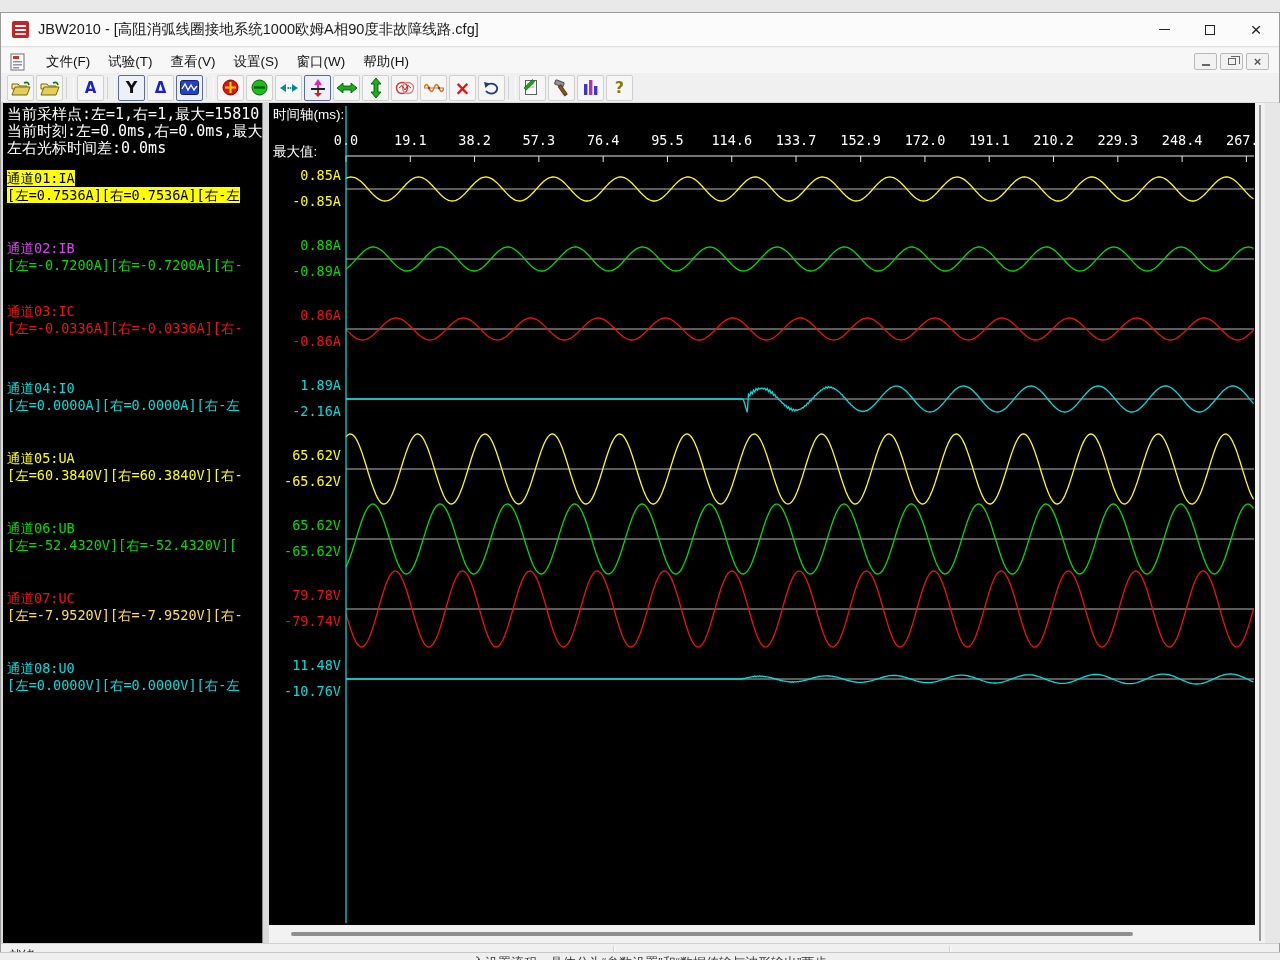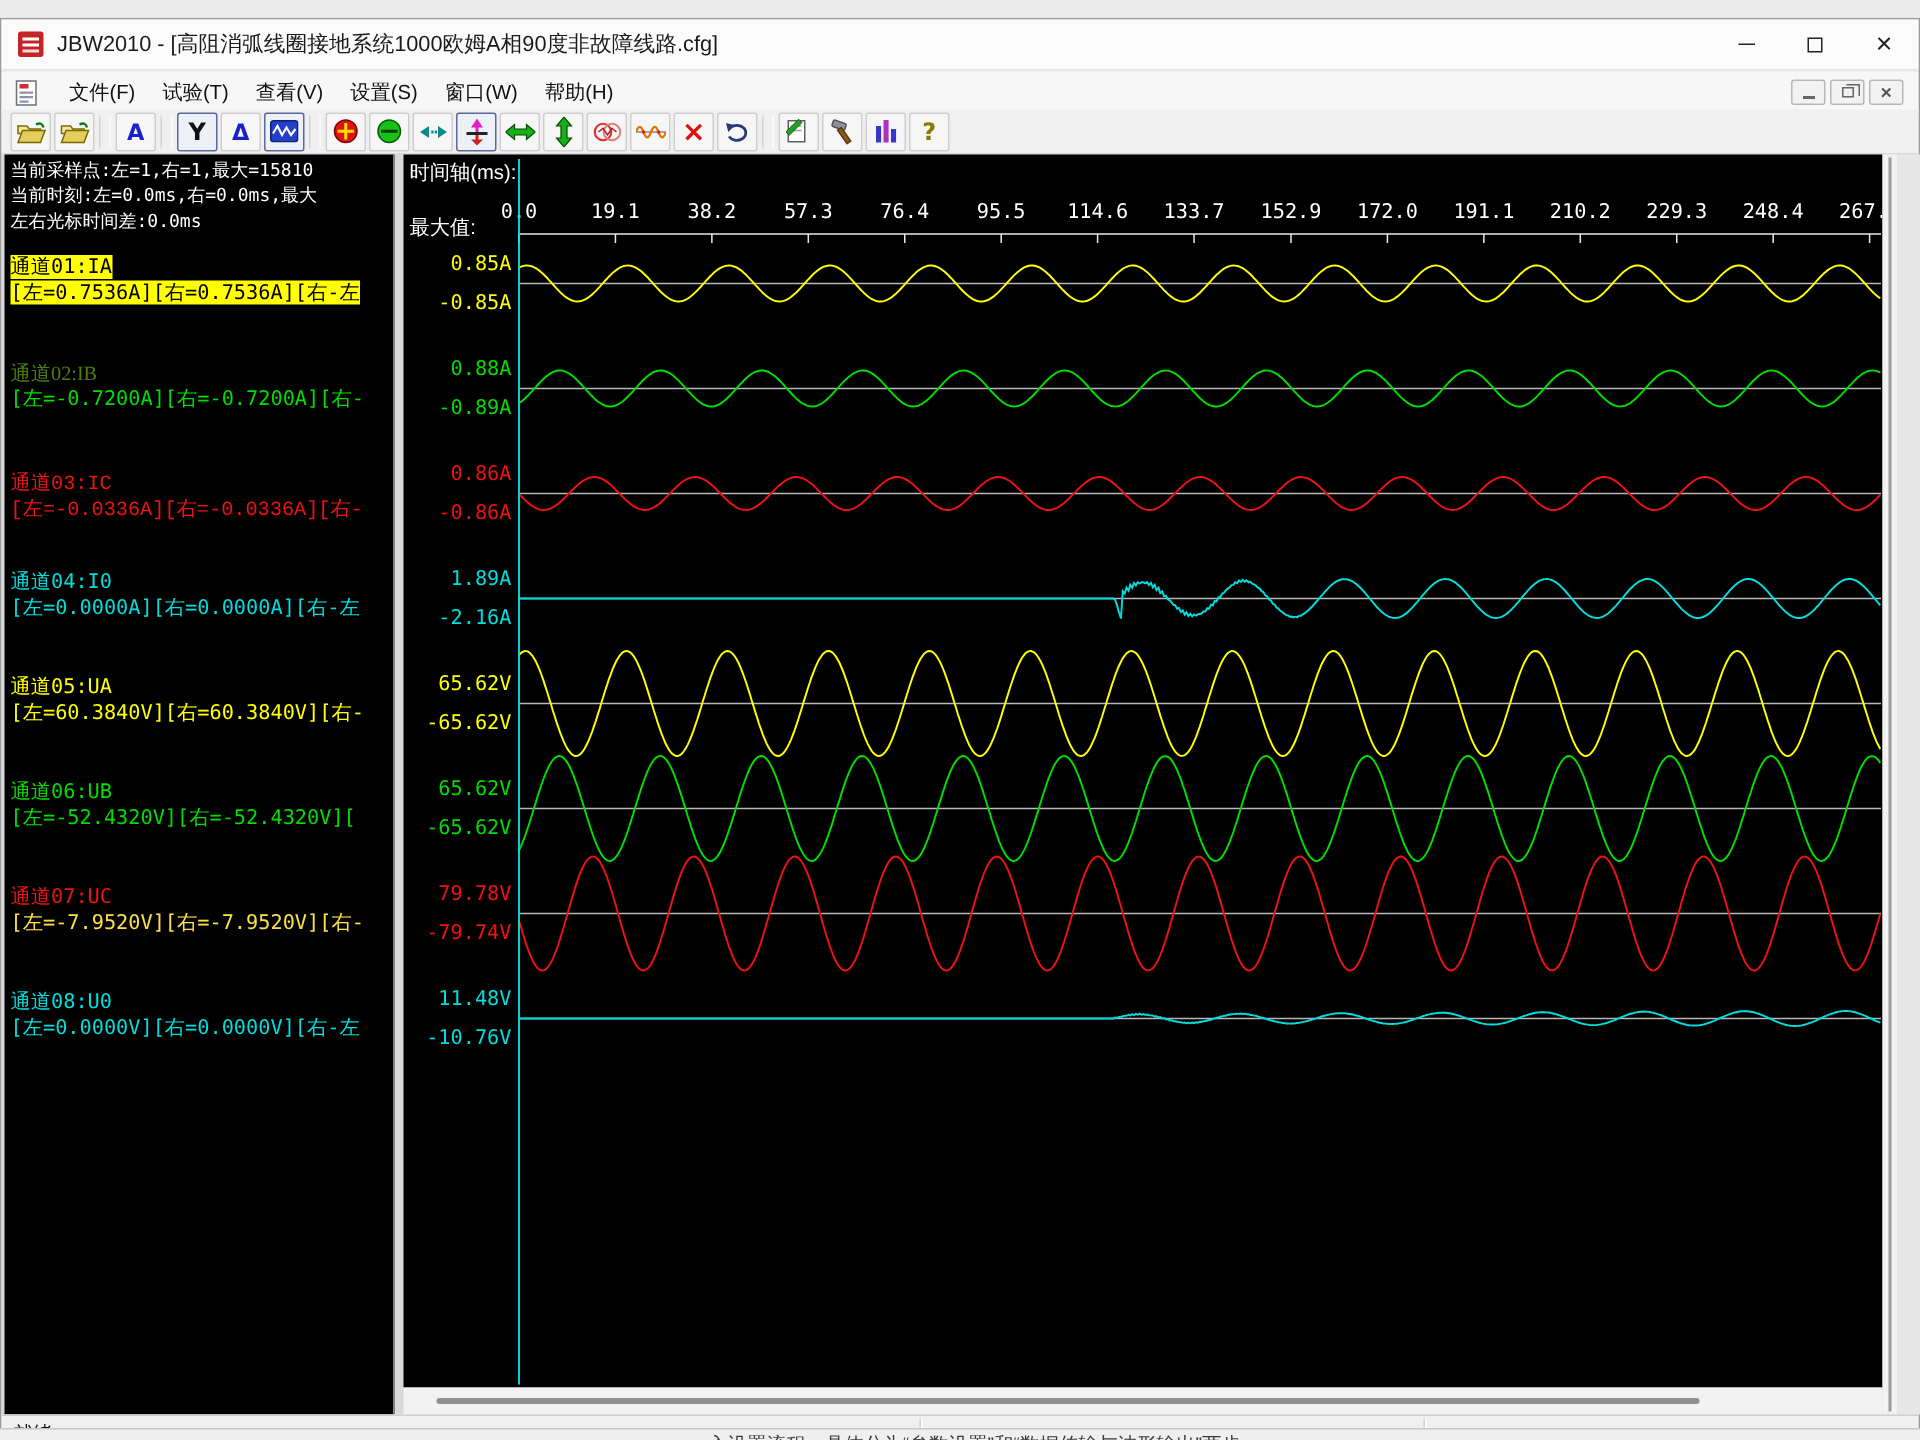--- a/index.html
+++ b/index.html
@@ -43,21 +43,21 @@
   .tb-btn.active { border:1px solid #5a6a9a; background:#eef0f8; }
   .tb-sep { width:8px; height:22px; margin:0 2px; border-left:1px solid #d2d2d2; border-right:1px solid #fbfbfb;}
   .tb-glyph { font-weight:bold; font-family:"DejaVu Sans", sans-serif; }
 
   
   .content { position:absolute; left:0; top:90px; width:100%; height:840px; background:#d9d9d9; }
   #left-panel { position:absolute; left:2px; top:0; width:260px; height:840px; background:#000;
                 overflow:hidden; border-right:1px solid #888;
                 font-family:"DejaVu Sans Mono", monospace; }
   .splitter { position:absolute; left:263px; top:0; width:5px; height:840px; background:#d9d9d9; }
-  .info-line { position:absolute; left:4px; white-space:nowrap; color:#fff; font-size:12px; }
+  .info-line { position:absolute; left:4px; white-space:nowrap; color:#fff; font-size:15px; }
   .ch-block { position:absolute; left:4px; width:256px; }
   .ch-line { font-size:13.5px; white-space:nowrap; line-height:17px; }
   .ch-line .hl { background:#ffff00; color:#000; }
 
   #chart-panel { position:absolute; left:268px; top:0; width:986px; height:822px; background:#000; overflow:hidden;}
   .chart-label { position:absolute; color:#fff; font-size:13.5px; font-family:Liberation Sans, sans-serif; white-space:nowrap;}
   #chart-svg { position:absolute; left:0; top:0; }
 
   
   #vscroll { position:absolute; left:1254px; top:0; width:10px; height:840px; background:#f2f2f2; }
@@ -253,24 +253,24 @@
     <div id="left-panel">
       <div class="info-line" style="top:2px">当前采样点:左=1,右=1,最大=15810</div>
       <div class="info-line" style="top:19px">当前时刻:左=0.0ms,右=0.0ms,最大</div>
       <div class="info-line" style="top:36px">左右光标时间差:0.0ms</div>
       <div id="channel-list">
           <div class="ch-block" style="top: 67px;">
             <div class="ch-line"><span class="hl">通道01:IA</span></div>
             <div class="ch-line"><span class="hl">[左=0.7536A][右=0.7536A][右-左</span></div>
           </div>
           <div class="ch-block" style="top: 137px;">
-            <div class="ch-line"><span style="color: #4d7c0f; font-family: Liberation Serif, serif;">通道02:IB</span></div>
+            <div class="ch-line"><span style="color: #d946ef;">通道02:IB</span></div>
             <div class="ch-line"><span style="color: rgb(0, 221, 0);">[左=-0.7200A][右=-0.7200A][右-</span></div>
           </div>
-          <div class="ch-block" style="top: 212px; font-family: Liberation Mono, monospace;">
+          <div class="ch-block" style="top: 200px;">
             <div class="ch-line"><span style="color: rgb(238, 18, 18);">通道03:IC</span></div>
             <div class="ch-line"><span style="color: rgb(238, 18, 18);">[左=-0.0336A][右=-0.0336A][右-</span></div>
           </div>
           <div class="ch-block" style="top: 277px;">
             <div class="ch-line"><span style="color: rgb(0, 221, 221);">通道04:I0</span></div>
             <div class="ch-line"><span style="color: rgb(0, 221, 221);">[左=0.0000A][右=0.0000A][右-左</span></div>
           </div>
           <div class="ch-block" style="top: 347px;">
             <div class="ch-line"><span style="color: rgb(255, 255, 0);">通道05:UA</span></div>
             <div class="ch-line"><span style="color: rgb(255, 255, 0);">[左=60.3840V][右=60.3840V][右-</span></div>

